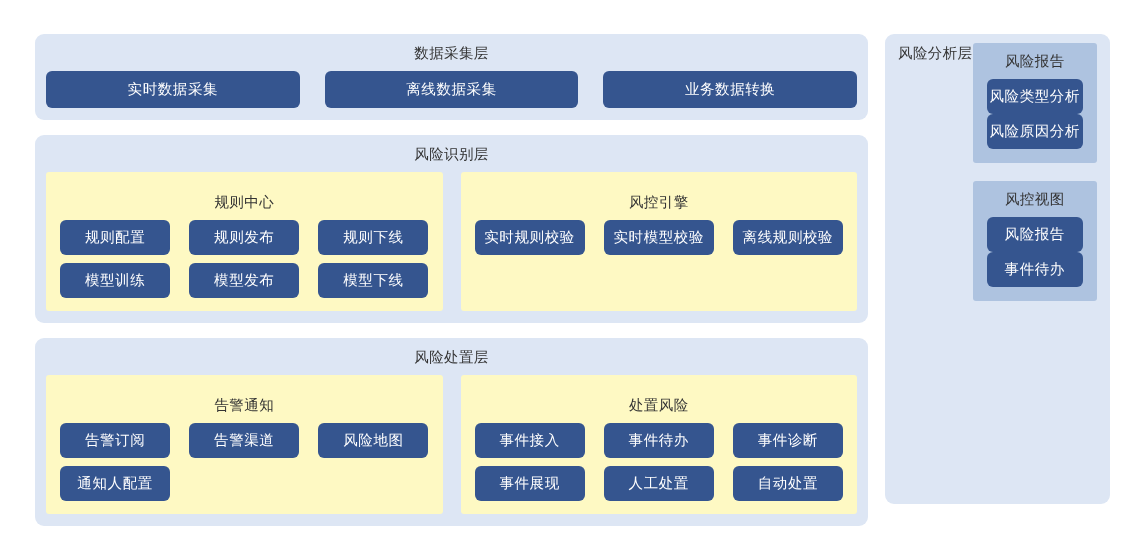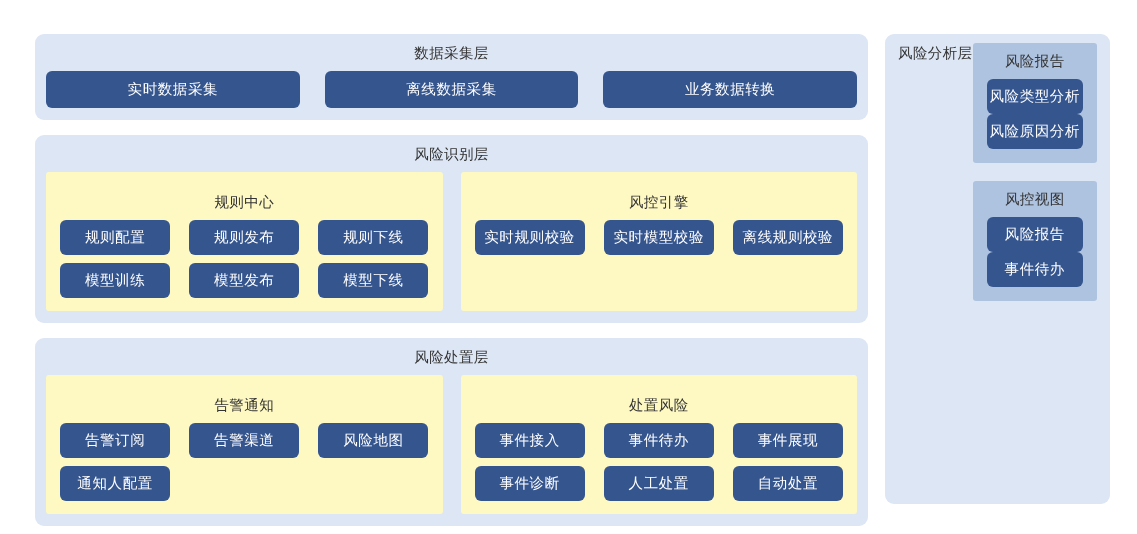--- a/index.html
+++ b/index.html
@@ -186,22 +186,22 @@
             <div class="btn">风险地图</div>
             <div class="btn">通知人配置</div>
           </div>
         </div>
 
         <div class="group">
           <div class="group-title">处置风险</div>
           <div class="grid cols-3">
             <div class="btn">事件接入</div>
             <div class="btn">事件待办</div>
+            <div class="btn">事件诊断</div>
             <div class="btn">事件展现</div>
-            <div class="btn">事件诊断</div>
             <div class="btn">人工处置</div>
             <div class="btn">自动处置</div>
           </div>
         </div>
 
       </div>
     </div>
 
   </div>
 

